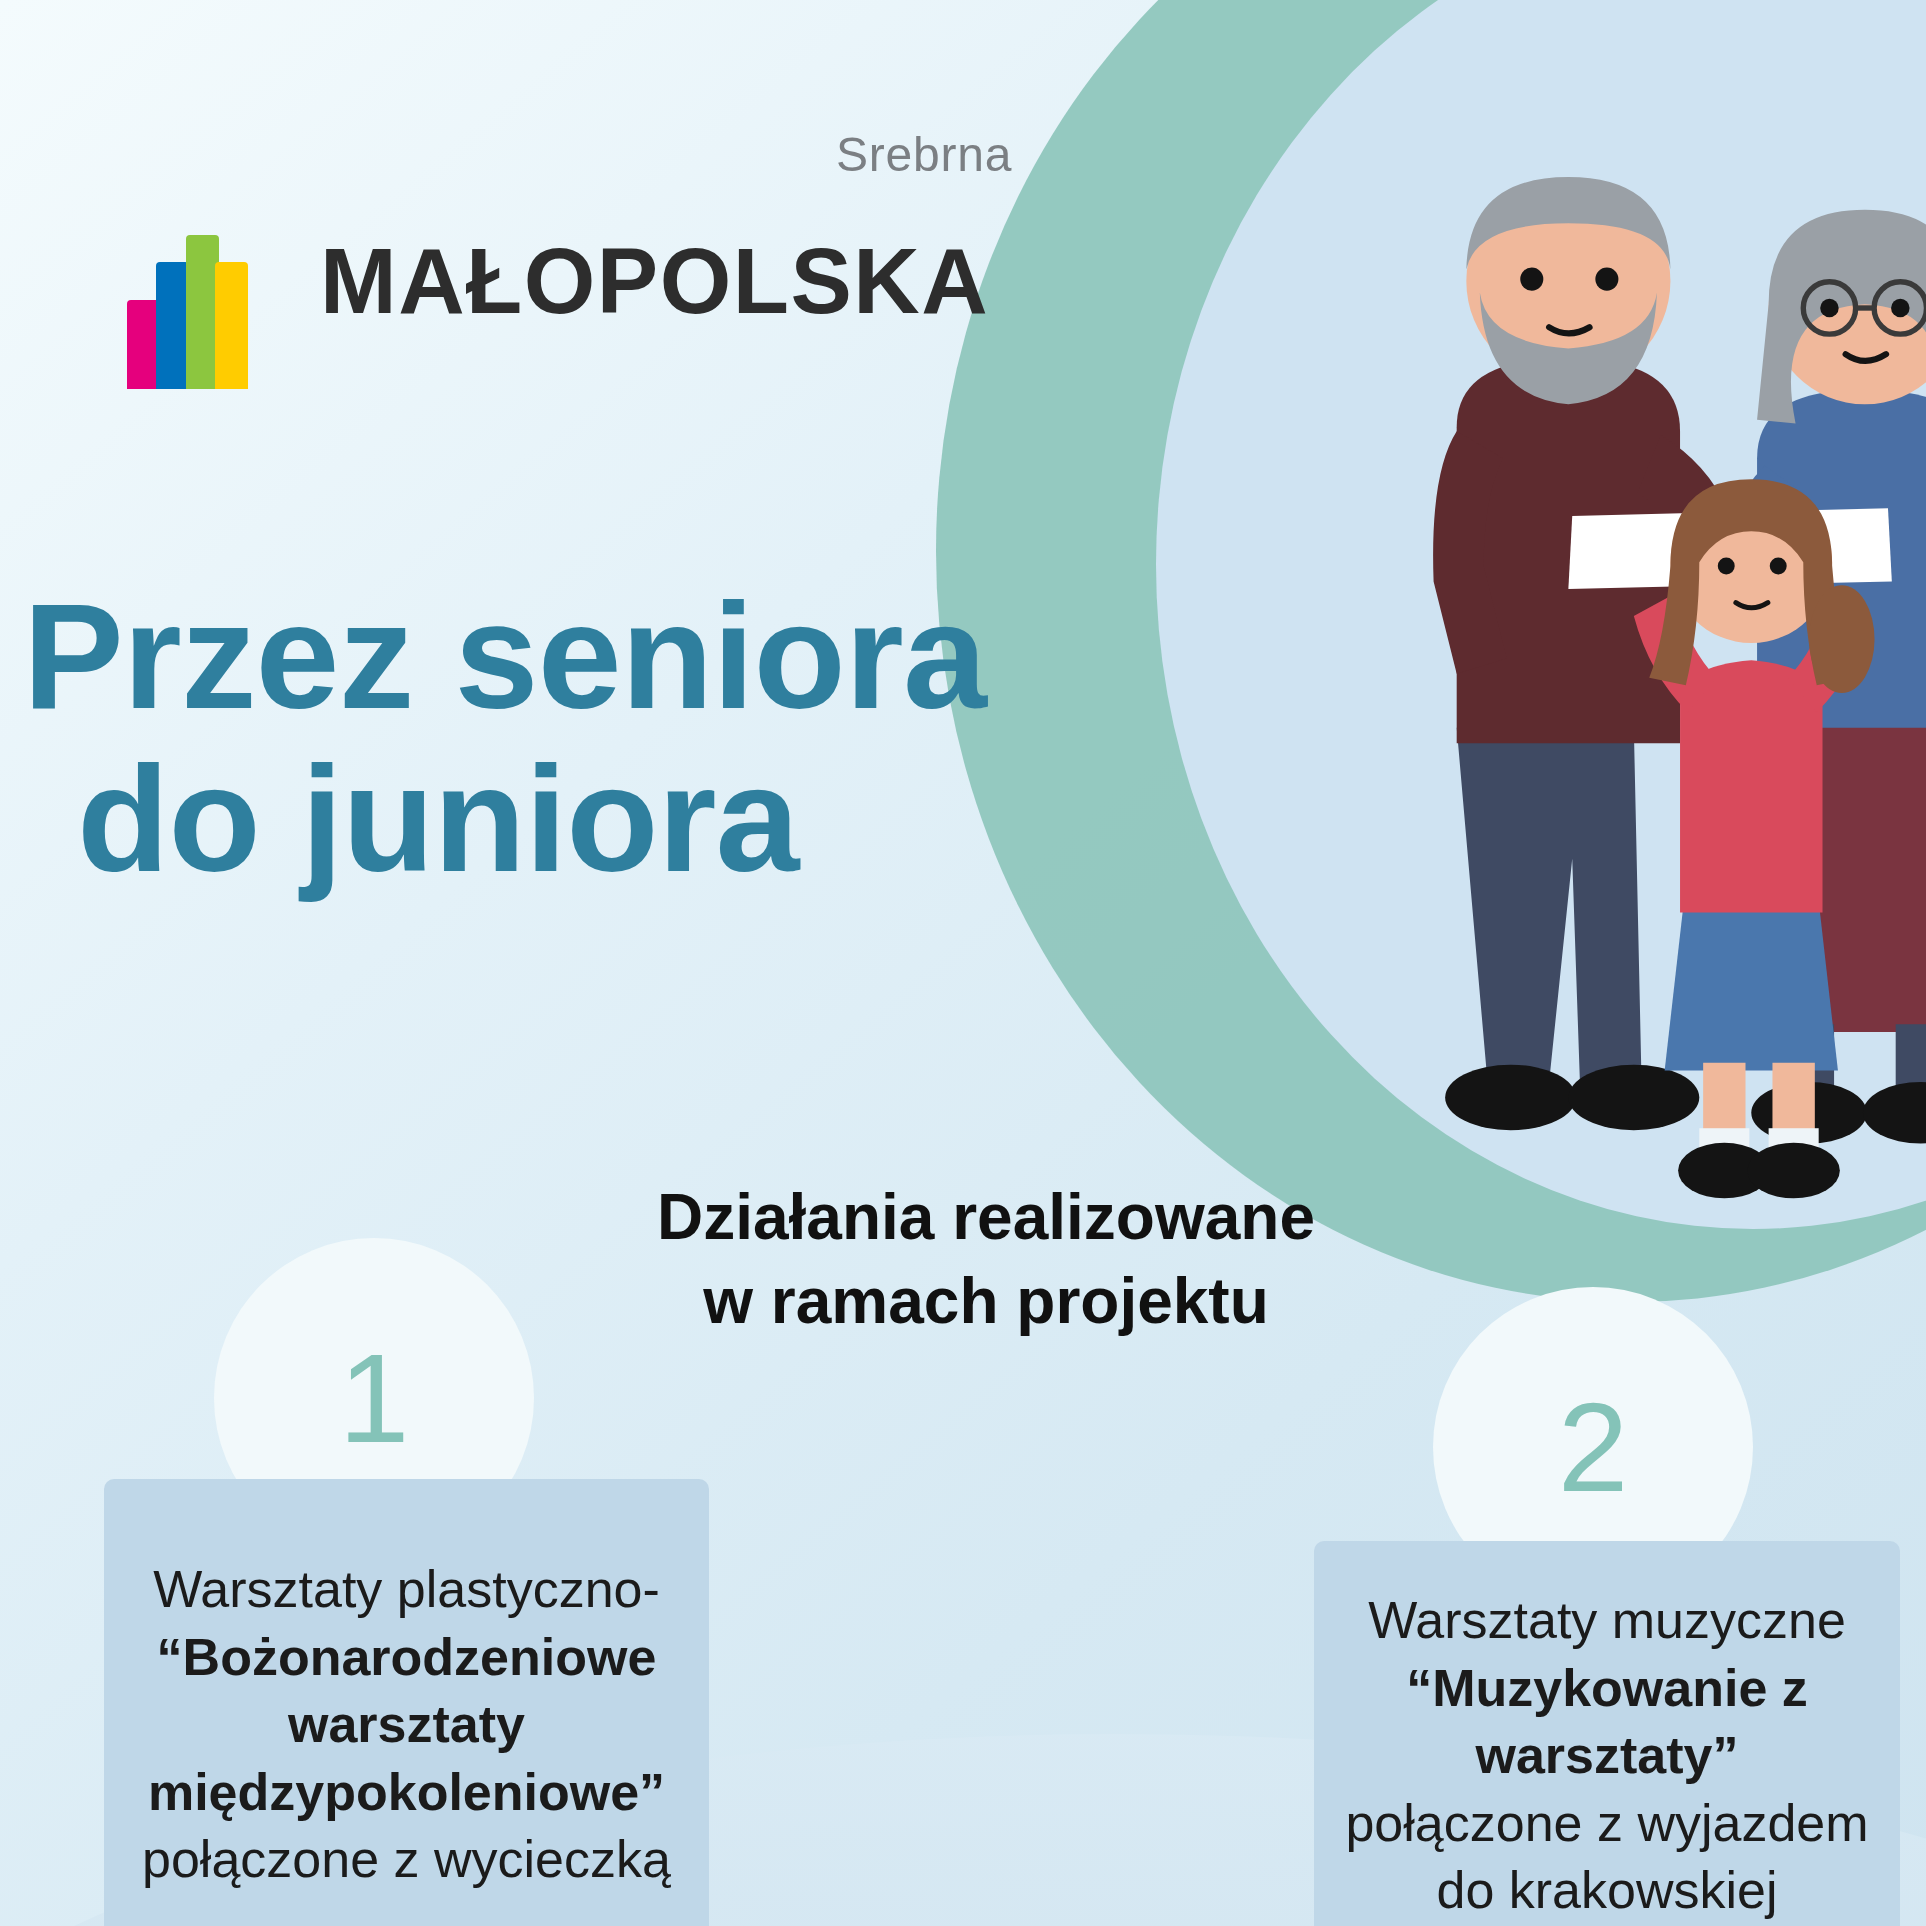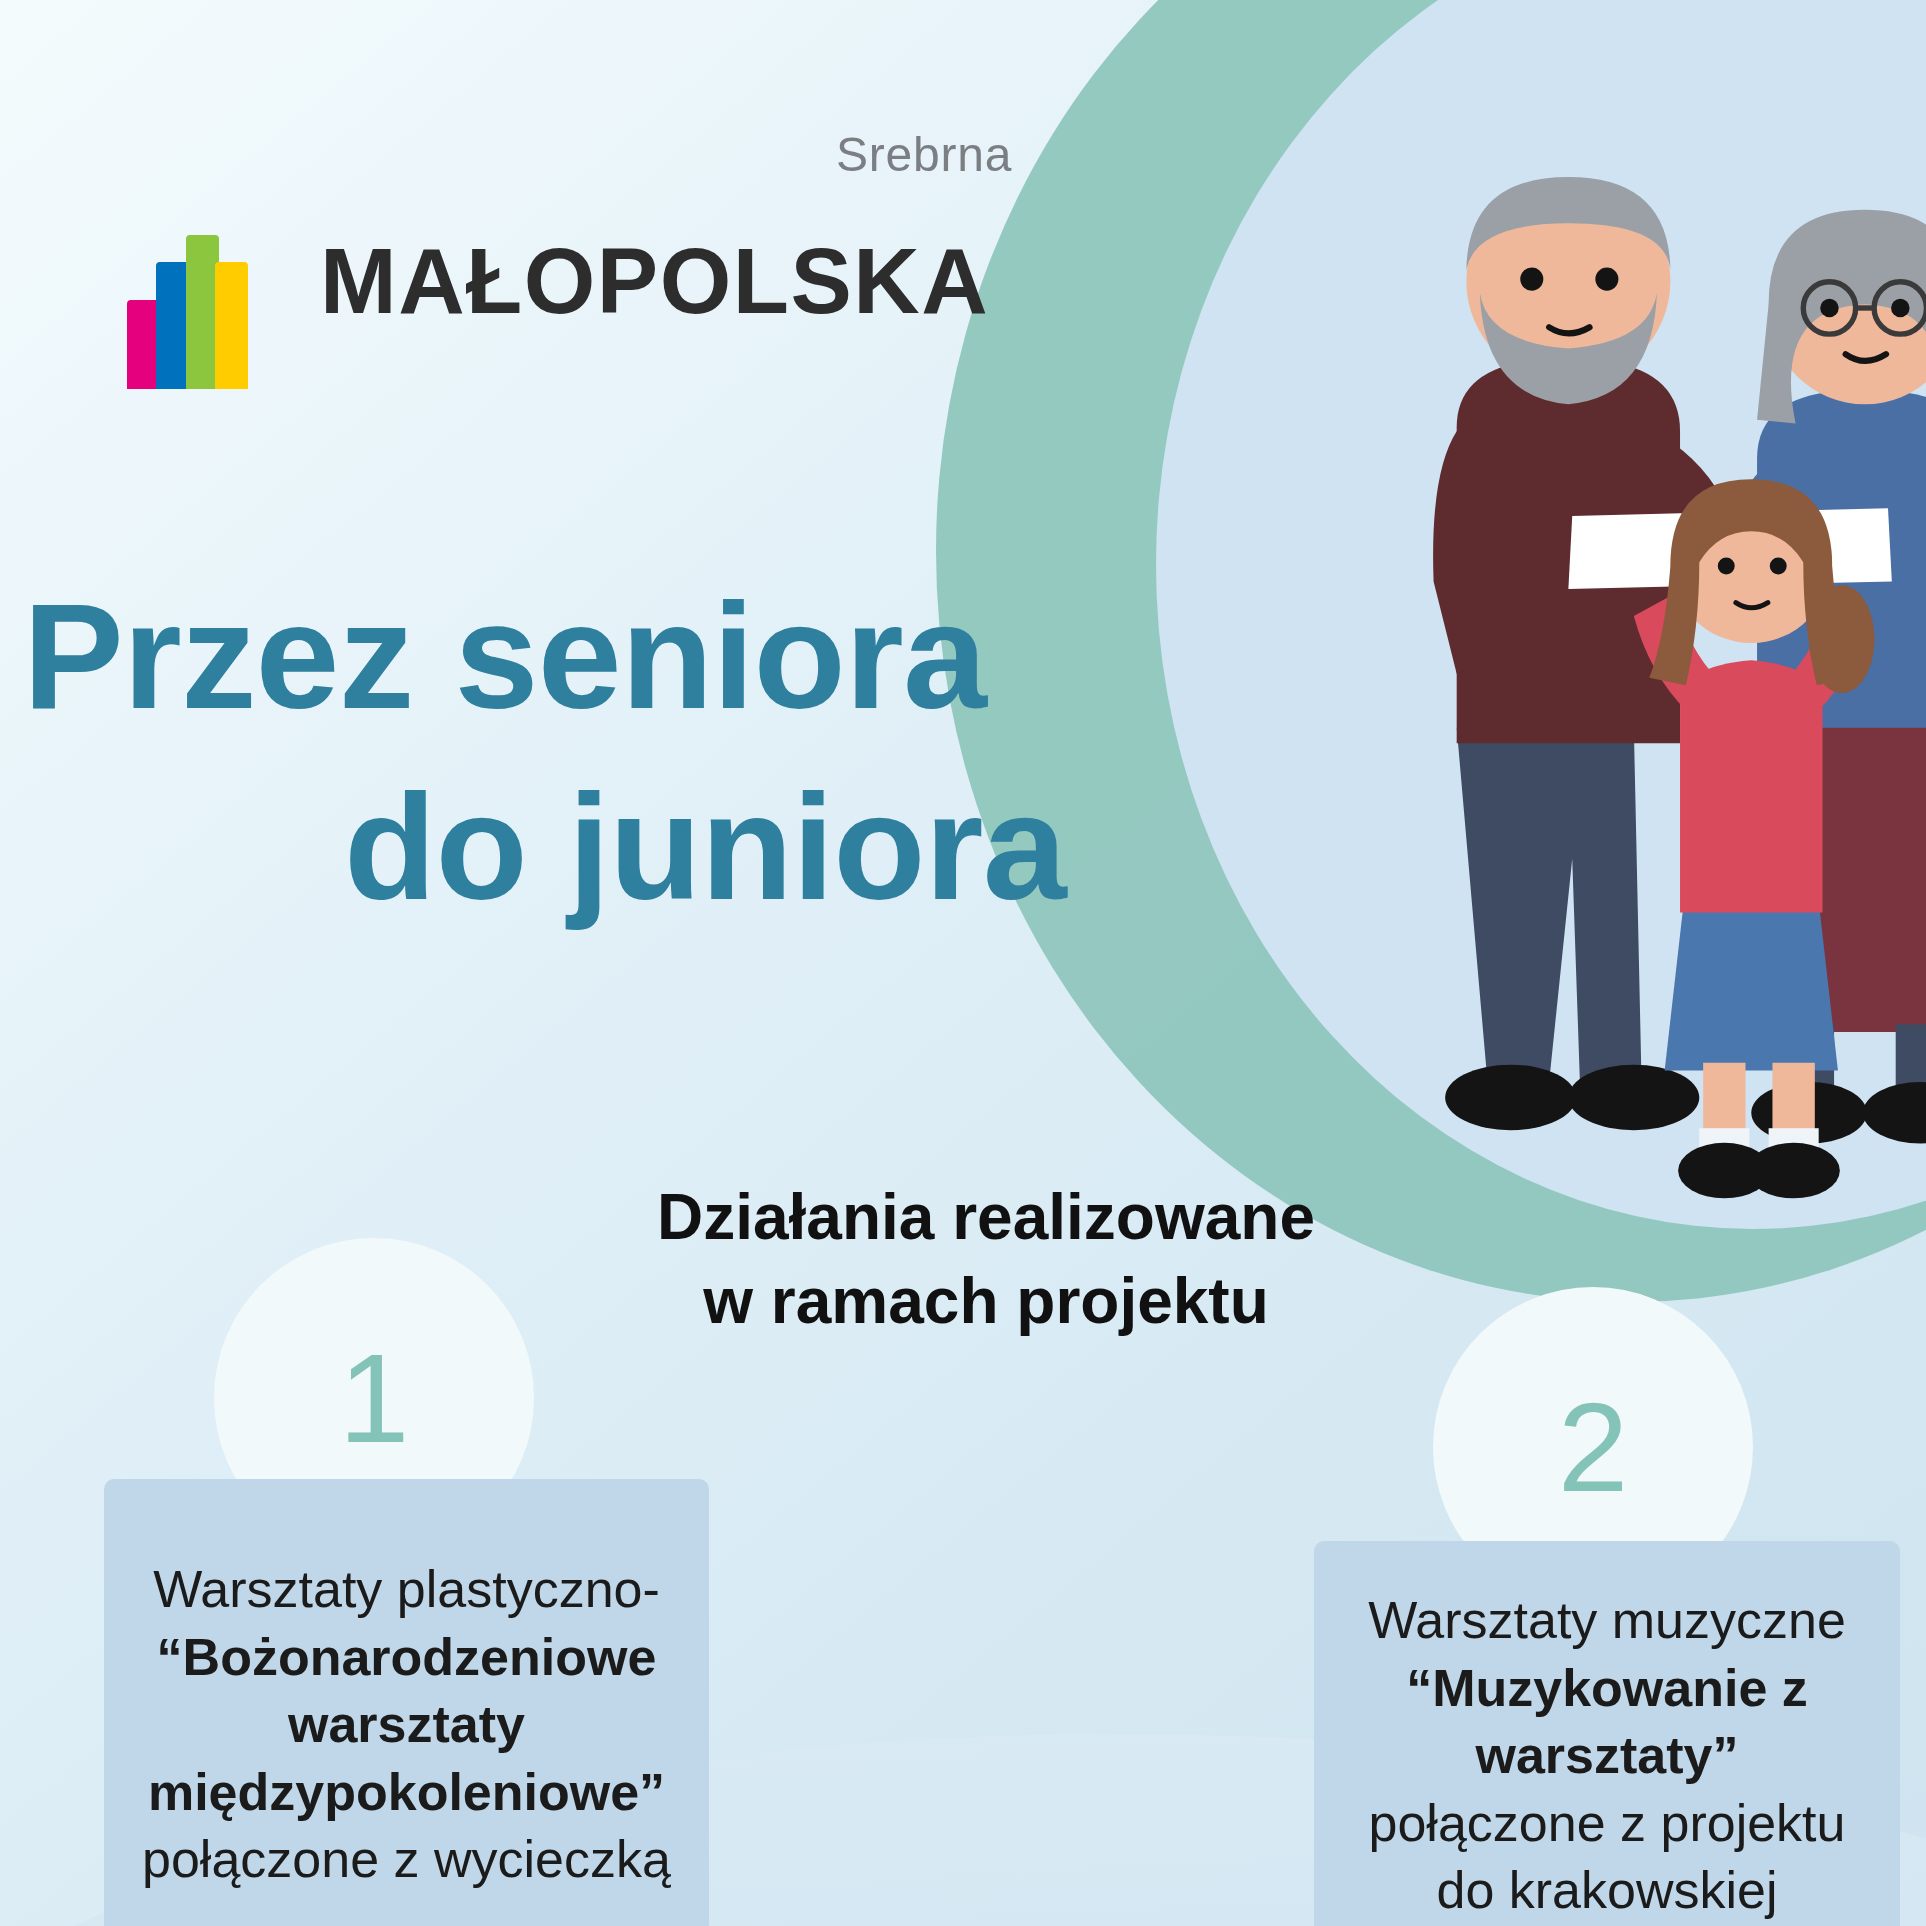--- a/index.html
+++ b/index.html
@@ -102,23 +102,21 @@
     top: 574px;
     width: 1310px;
     font-size: 151px;
     line-height: 1.08;
     color: #2f7f9e;
     font-weight: bold;
     letter-spacing: -0.8px;
   }
   .headline .l2 {
     display: block;
-    text-align: center;
     padding-left: 54px;
-    margin-top: 28px;
   }
   
   .family {
     position: absolute;
     left: 1341px;
     top: 127px;
     width: 732px;
     height: 1136px;
   }
   .fam svg { display: block; }
@@ -308,19 +306,19 @@
     <p class="b">warsztaty</p>
     <p class="b">międzypokoleniowe”</p>
     <p>połączone z wycieczką</p>
 
   </div>
 
   <div class="box box-2">
     <p>Warsztaty  muzyczne</p>
     <p class="b">“Muzykowanie z</p>
     <p class="b">warsztaty”</p>
-    <p>połączone z projektu</p>
+    <p>połączone z wyjazdem</p>
     <p>do krakowskiej</p>
 
   </div>
 
 </div>
 
 
 </body></html>

